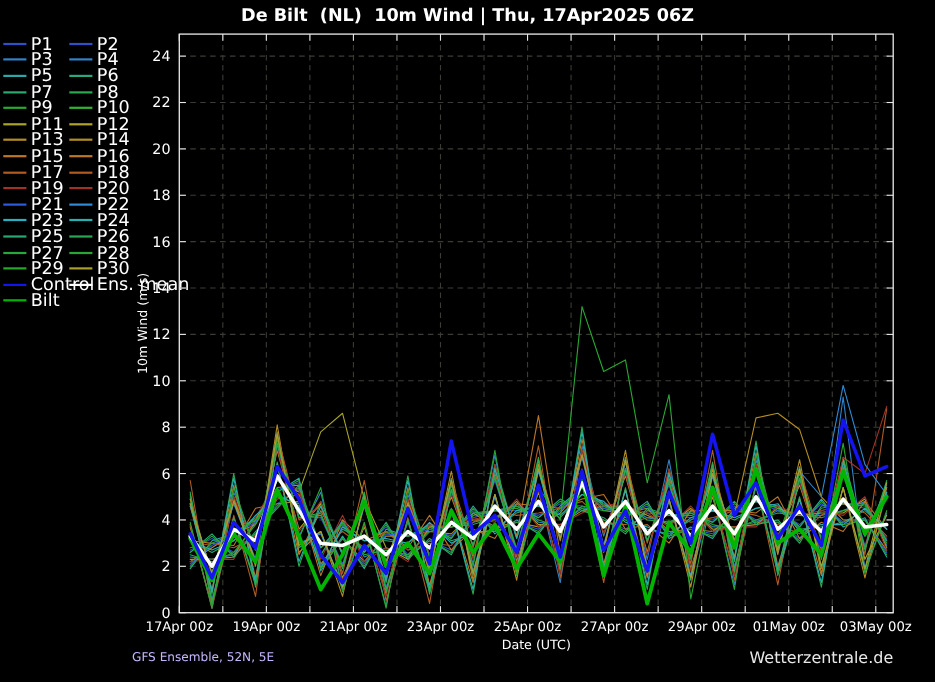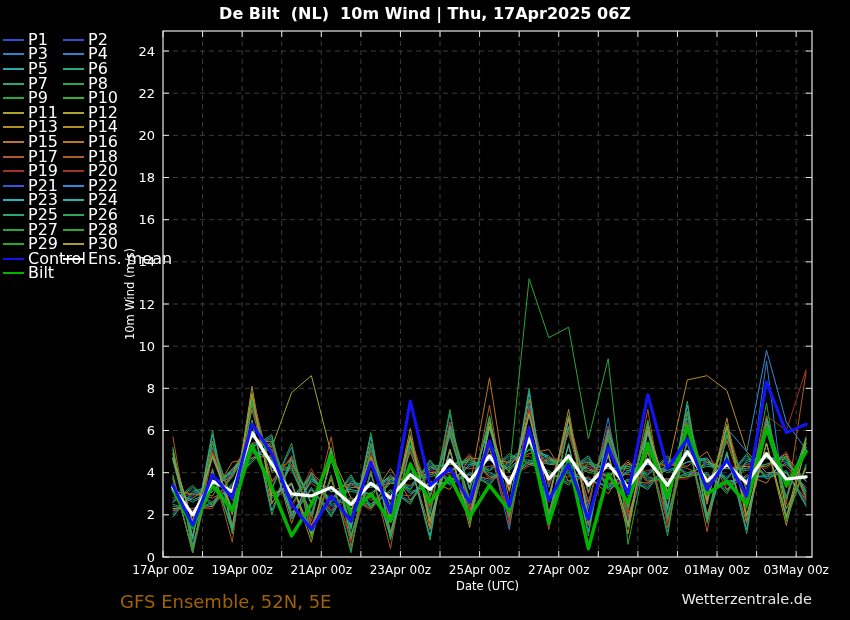--- a/index.html
+++ b/index.html
@@ -9,21 +9,21 @@
          font-size:16px;font-weight:bold;white-space:pre;color:#fff;}
   .legend{position:absolute;top:33px;left:3px;display:grid;
           grid-template-columns:60px 78px;row-gap:1px;column-gap:0;}
   .legend-item{display:flex;align-items:center;height:13.6px;}
   .legend-swatch{display:inline-block;width:21px;height:2px;margin-right:4px;flex:0 0 21px;}
   .legend-label{font-size:16px;color:#fff;white-space:nowrap;line-height:1;}
   svg{position:absolute;top:0;left:0;}
   .tick{font-size:13px;fill:#fff;font-family:"DejaVu Sans","Liberation Sans",sans-serif;}
   .xtick{font-size:12px;fill:#fff;font-family:"DejaVu Sans","Liberation Sans",sans-serif;}
   .axis-title{font-size:11.5px;fill:#fff;font-family:"DejaVu Sans","Liberation Sans",sans-serif;}
-  .footer-left{position:absolute;left:120px;top:591px;font-size:18px;color:#a16207;}
+  .footer-left{position:absolute;left:120px;top:591px;font-size:11px;color:#c4b5fd;}
   .footer-right{position:absolute;right:38px;top:591px;font-size:14.5px;color:#e8e8e8;text-align:right;}
 </style>
 </head>
 <body>
 
 <div class="page">
   <div class="title">De Bilt  (NL)  10m Wind | Thu, 17Apr2025 06Z</div>
   <div class="legend" id="legend">
       <div class="legend-item">
         <span class="legend-swatch" style="background: rgb(46, 80, 200);"></span>

